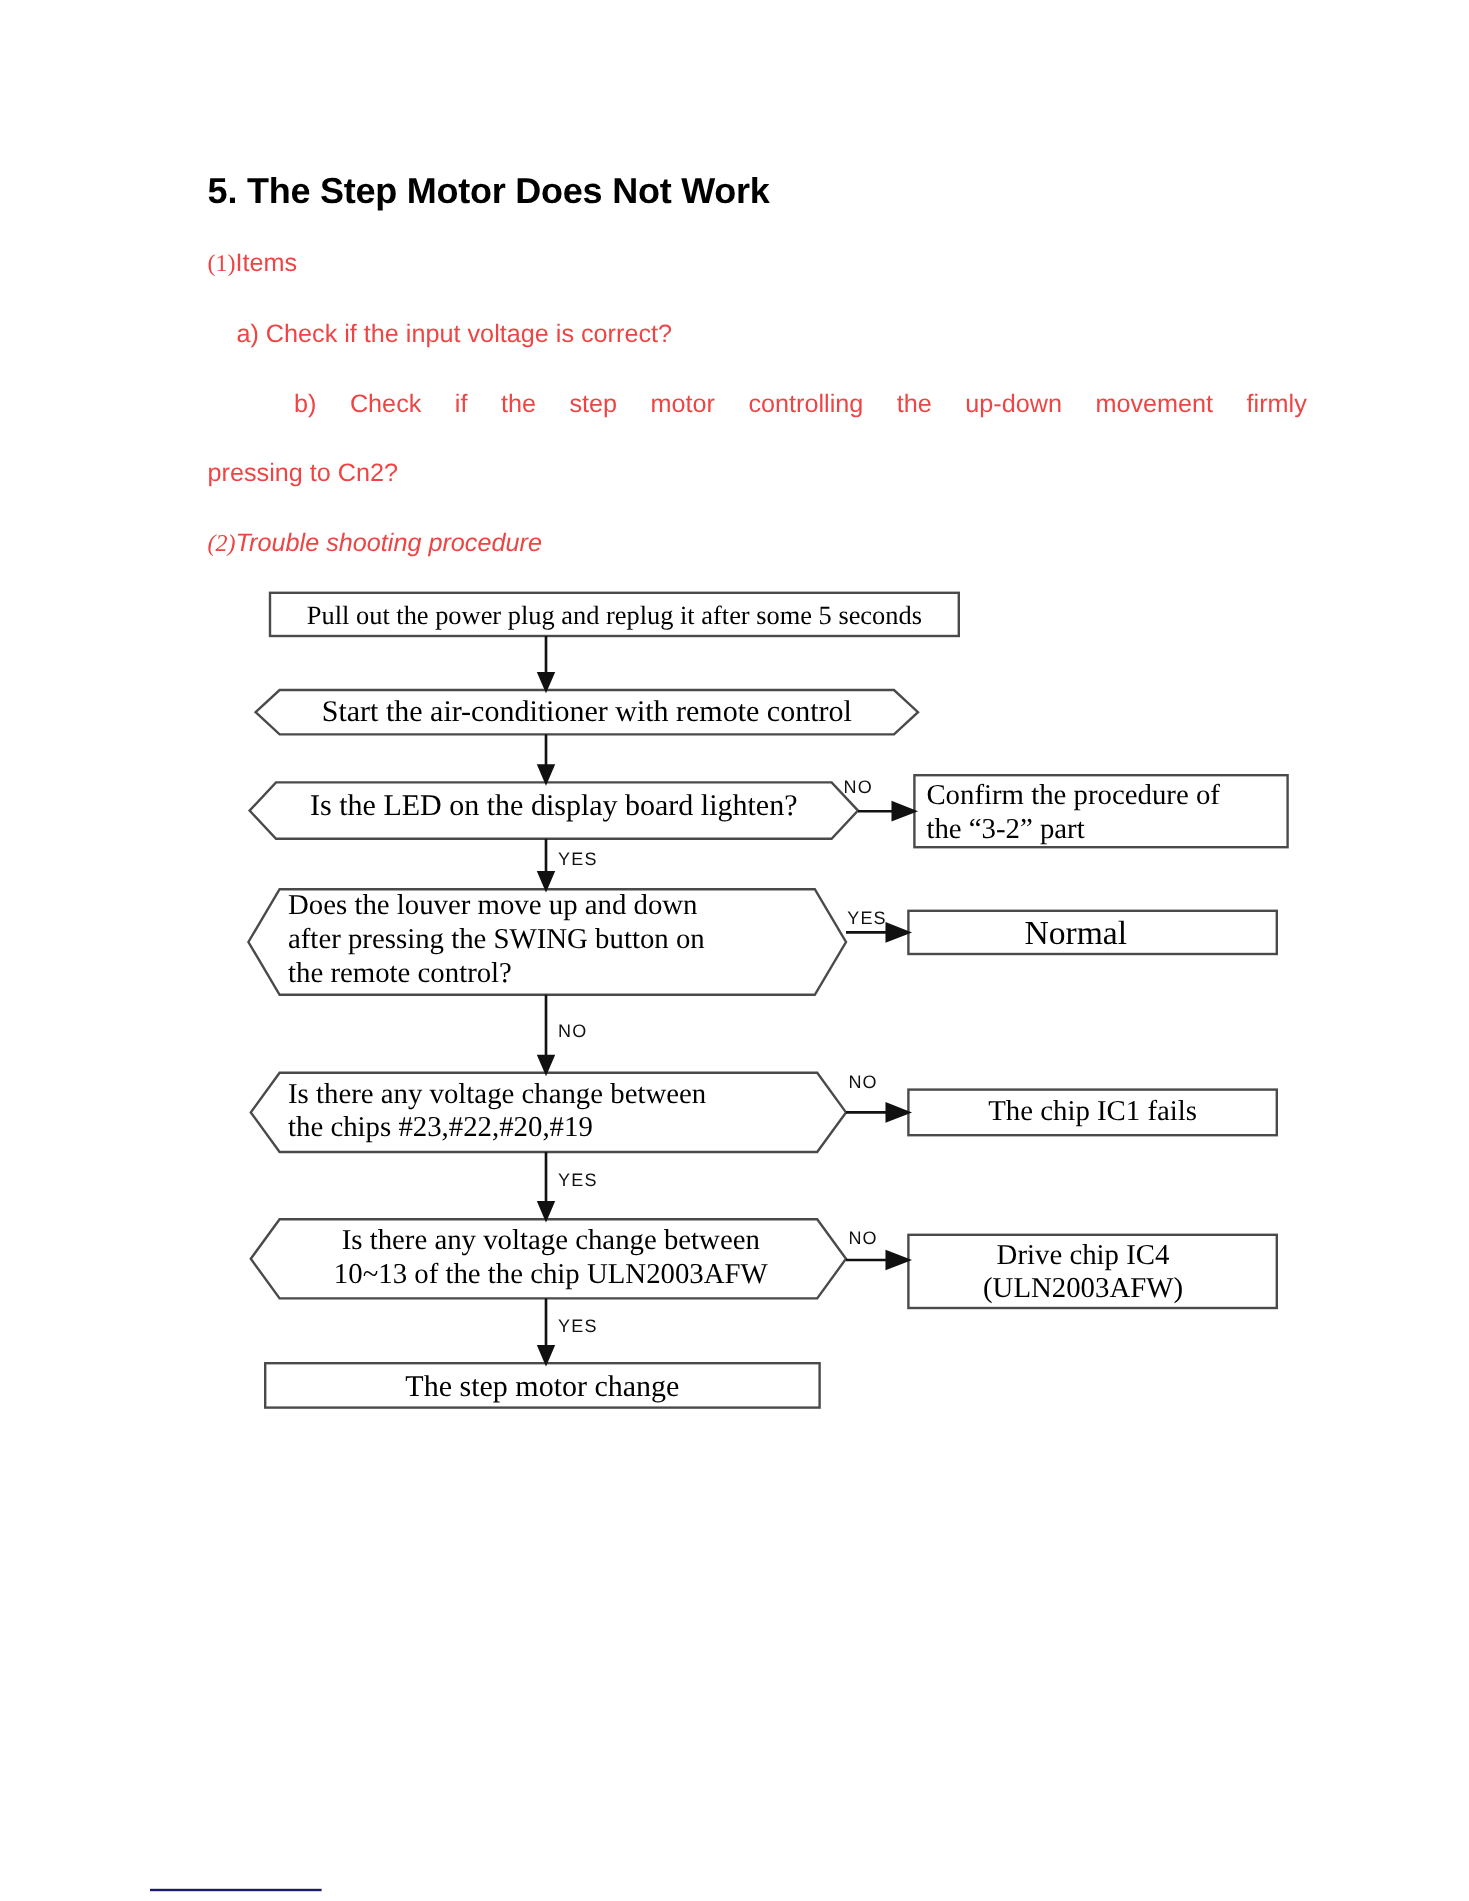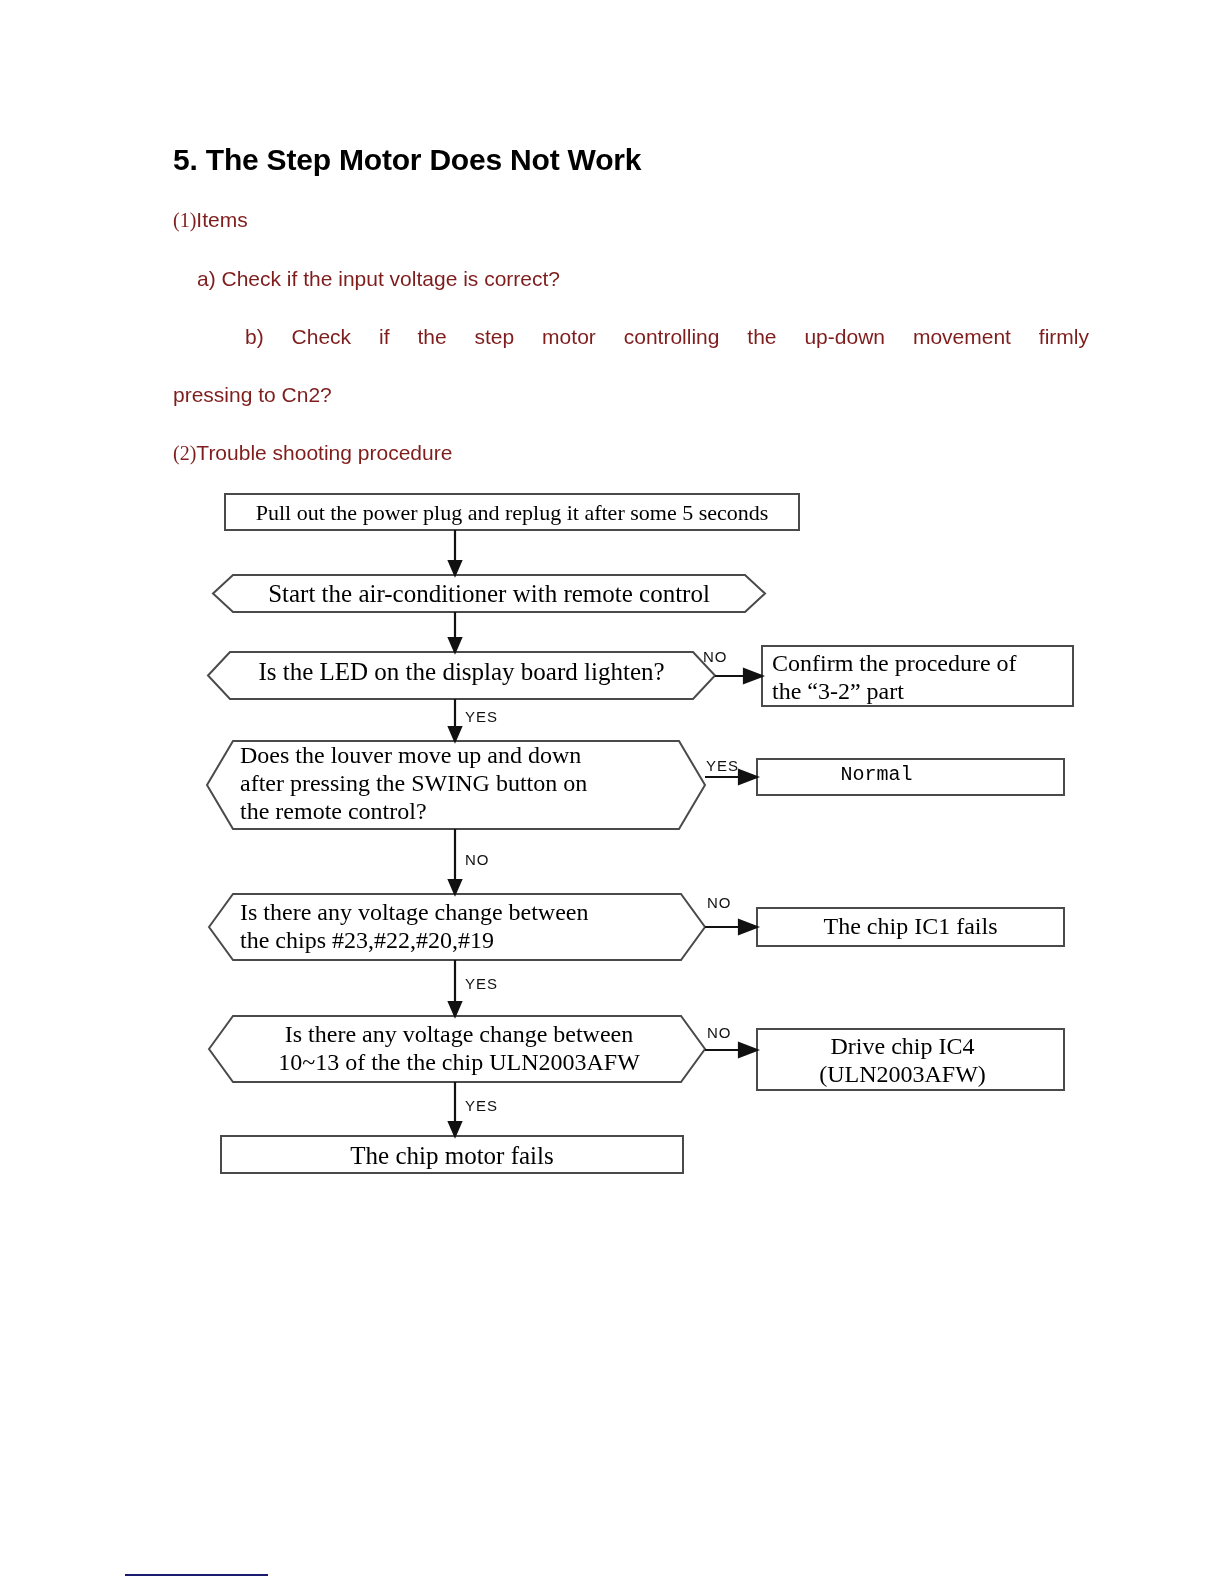--- a/index.html
+++ b/index.html
@@ -25,21 +25,21 @@
     font-size: 30px;
     font-weight: bold;
     letter-spacing: -0.2px;
     white-space: nowrap;
   }
   .body-line {
     position: absolute;
     font-family: "Liberation Sans", sans-serif;
     font-size: 21px;
     font-weight: normal;
-    color: #7f1d1d;
+    color: #ef4444;
     white-space: nowrap;
   }
   .body-line.justify {
     white-space: normal;
     text-align: justify;
     text-align-last: justify;
     margin-left: 48px;
   }
   .enum {
     font-family: "Liberation Serif", serif;
@@ -85,21 +85,21 @@
 <div class="page-heading">5. The Step Motor Does Not Work</div>
 
 <div class="body-line" style="left:173px; top:208px;"><span class="enum">(1)</span><span>Items</span></div>
 
 <div class="body-line" style="left:197px; top:267px;">a) Check if the input voltage is correct?</div>
 
 <div class="body-line justify" style="left:197px; top:325px; width:844px;">b)  Check  if  the  step  motor  controlling  the  up-down  movement  firmly</div>
 
 <div class="body-line" style="left:173px; top:383px;">pressing to Cn2?</div>
 
-<div class="body-line" style="left:173px; top:441px;"><span class="enum">(2)</span><span>Trouble shooting procedure</span></div>
+<div class="body-line" style="left:173px; top:441px;font-style:italic;"><span class="enum">(2)</span><span>Trouble shooting procedure</span></div>
 
 <svg id="flowchart" viewBox="0 0 1224 1584" xmlns="http://www.w3.org/2000/svg">
   <g fill="none" stroke="#4a4a4a" stroke-width="2">
 
     <rect x="225" y="494" width="574" height="36"></rect>
 
     <polygon points="213,593.5 233,575 745,575 765,593.5 745,612 233,612"></polygon>
 
     <polygon points="208,675.5 230,652 693,652 715,675.5 693,699 230,699"></polygon>
 
@@ -160,34 +160,34 @@
 
 <div class="fc-text" style="left:230px; top:657px; width:463px; font-size:25px;">Is the LED on the display board lighten?</div>
 
 <div class="fc-text" style="left:772px; top:650px; width:300px; font-size:24px; text-align:left;">Confirm the procedure of
 the “3-2” part</div>
 
 <div class="fc-text" style="left:240px; top:742px; width:440px; font-size:24px; text-align:left;">Does the louver move up and down
 after pressing the SWING button on
 the remote control?</div>
 
-<div class="fc-text" style="left:723px; top:763px; width:307px; font-size:20px;font-family:Liberation Mono, monospace;">Normal</div>
+<div class="fc-text" style="left:743px; top:763px; width:307px; font-size:28px;">Normal</div>
 
 <div class="fc-text" style="left:240px; top:899px; width:440px; font-size:24px; text-align:left;">Is there any voltage change between
 the chips #23,#22,#20,#19</div>
 
 <div class="fc-text" style="left:757px; top:913px; width:307px; font-size:24px;">The chip IC1 fails</div>
 
 <div class="fc-text" style="left:233px; top:1021px; width:452px; font-size:24px;">Is there any voltage change between
 10~13 of the the chip ULN2003AFW</div>
 
 <div class="fc-text" style="left:757px; top:1033px; width:291px; font-size:24px;">Drive chip IC4
 (ULN2003AFW)</div>
 
-<div class="fc-text" style="left:221px; top:1141px; width:462px; font-size:25px;">The chip motor fails</div>
+<div class="fc-text" style="left:221px; top:1141px; width:462px; font-size:25px;">The step motor change</div>
 
 <div class="fc-label" style="left:703px; top:648px;">NO</div>
 <div class="fc-label" style="left:465px; top:708px;">YES</div>
 <div class="fc-label" style="left:706px; top:757px;">YES</div>
 <div class="fc-label" style="left:465px; top:851px;">NO</div>
 <div class="fc-label" style="left:707px; top:894px;">NO</div>
 <div class="fc-label" style="left:465px; top:975px;">YES</div>
 <div class="fc-label" style="left:707px; top:1024px;">NO</div>
 <div class="fc-label" style="left:465px; top:1097px;">YES</div>
 

